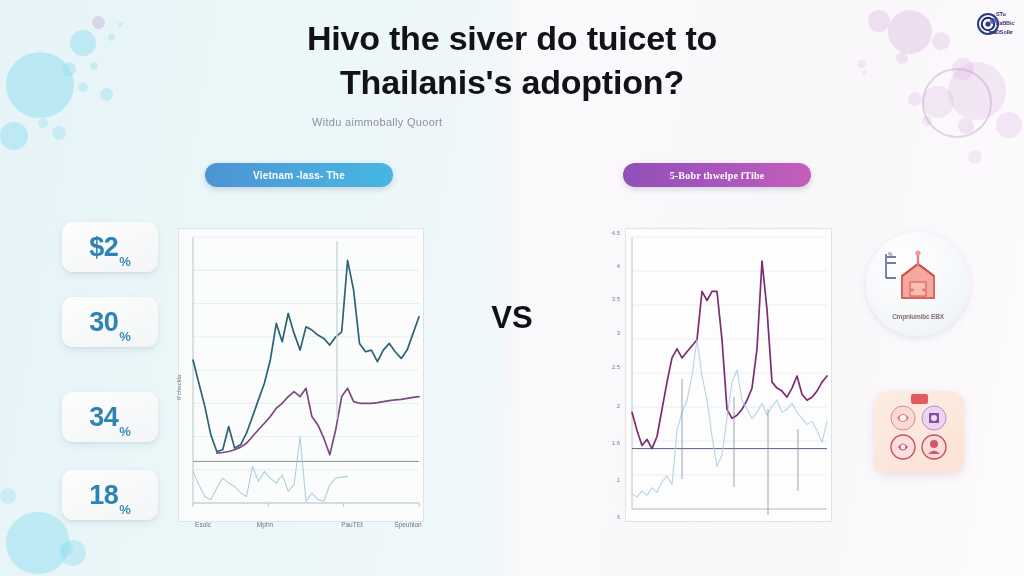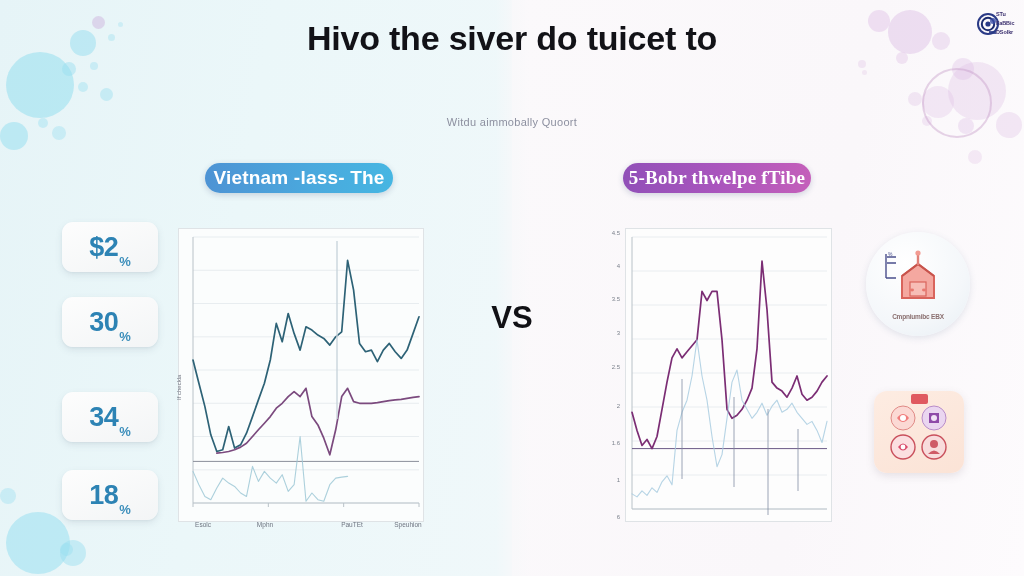--- a/index.html
+++ b/index.html
@@ -64,35 +64,35 @@
     line-height: 1.30;
     font-weight: bold;
     color: #121217;
     letter-spacing: -0.2px;
   }
   .subhead {
     position: absolute;
     left: 312px;
     top: 116px;
     width: 400px;
-    text-align: center;
+    text-align: left;
     font-size: 11px;
     color: #8d90a0;
     letter-spacing: 0.3px;
   }
 
   
   .pill {
     position: absolute;
-    height: 30px;
+    height: 24px;
     border-radius: 16px;
     display: flex;
     align-items: center;
     justify-content: center;
-    font-size: 19px;
+    font-size: 10px;
     font-weight: bold;
     color: #ffffff;
     letter-spacing: 0.2px;
     box-shadow: 0 2px 6px rgba(40,60,110,0.20);
   }
   .pill-left {
     left: 205px; top: 163px; width: 188px;
     background: linear-gradient(90deg, #4d93d4 0%, #4aa8dd 55%, #46b6e2 100%);
   }
   .pill-right {
@@ -272,20 +272,21 @@
       <path d="M13 23 L20 23 L20 26 L13 26 Z" fill="#2a3a86" opacity=".85"></path>
       <circle cx="17" cy="13" r="3" fill="#3b4ea6" opacity=".8"></circle>
     </svg>
     <span class="logo-text" style="top:3px;">STu</span>
     <span class="logo-text" style="top:12px;">FaBBic</span>
     <span class="logo-text" style="top:21px;">DSolkr</span>
   </div>
 
   <div class="headline">
     <div>Hivo the siver do tuicet to</div>
+    <div>Thailanis's adoption?</div>
   </div>
   <div class="subhead">Witdu aimmobally Quoort</div>
 
   <div class="pill pill-left">
     <span>Vietnam -lass- The</span>
   </div>
   <div class="pill pill-right">
     <span>5-Bobr thwelpe fTibe</span>
   </div>
 

